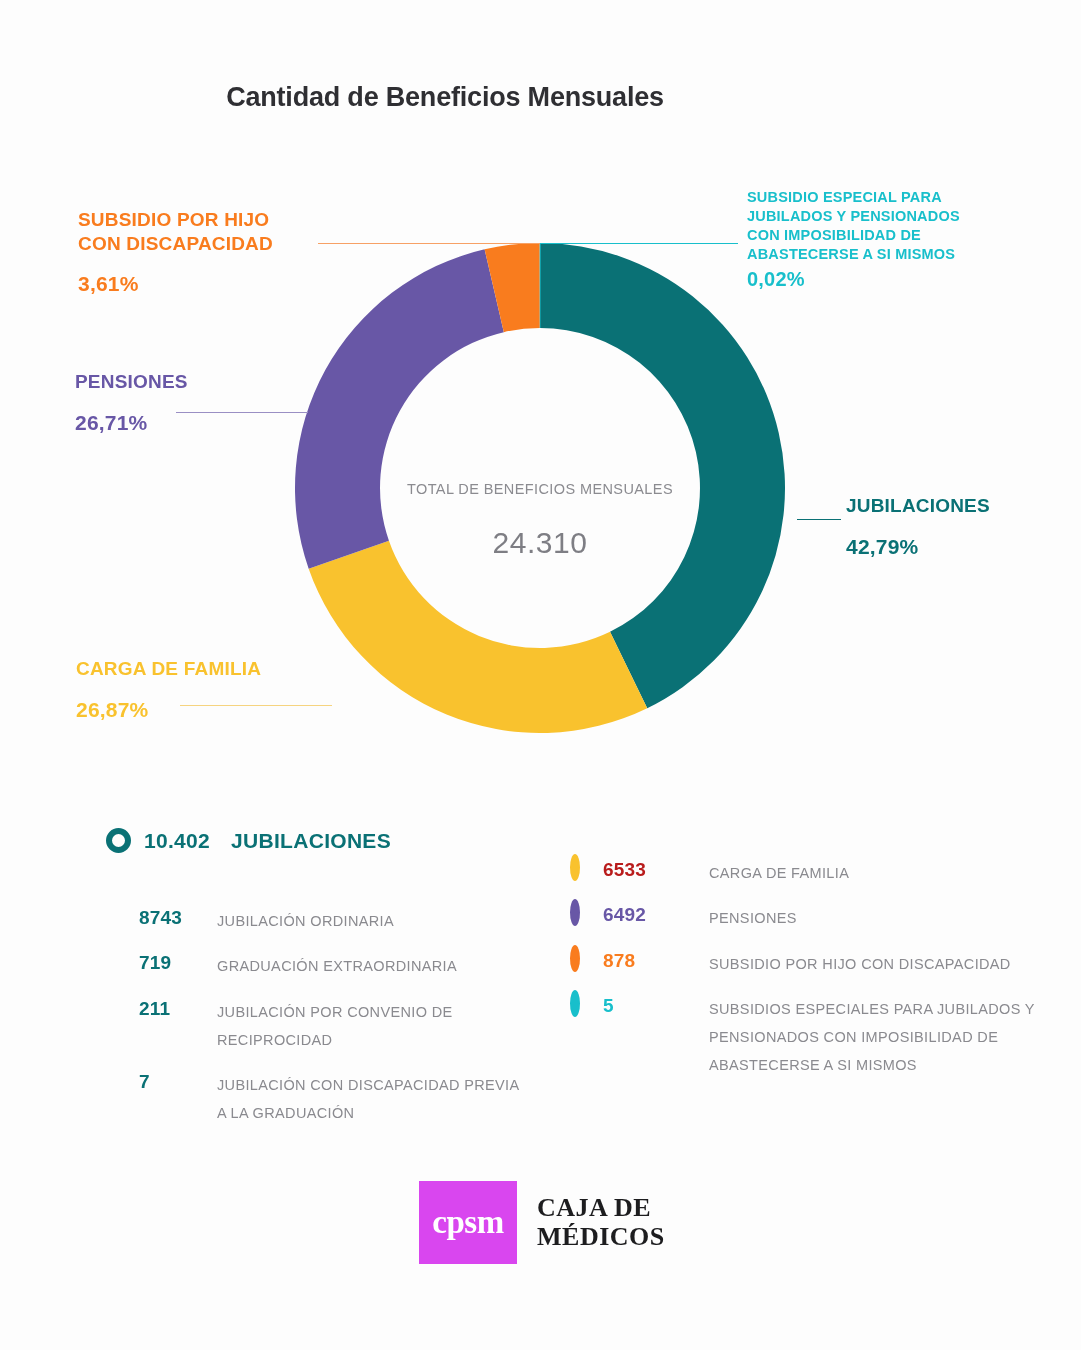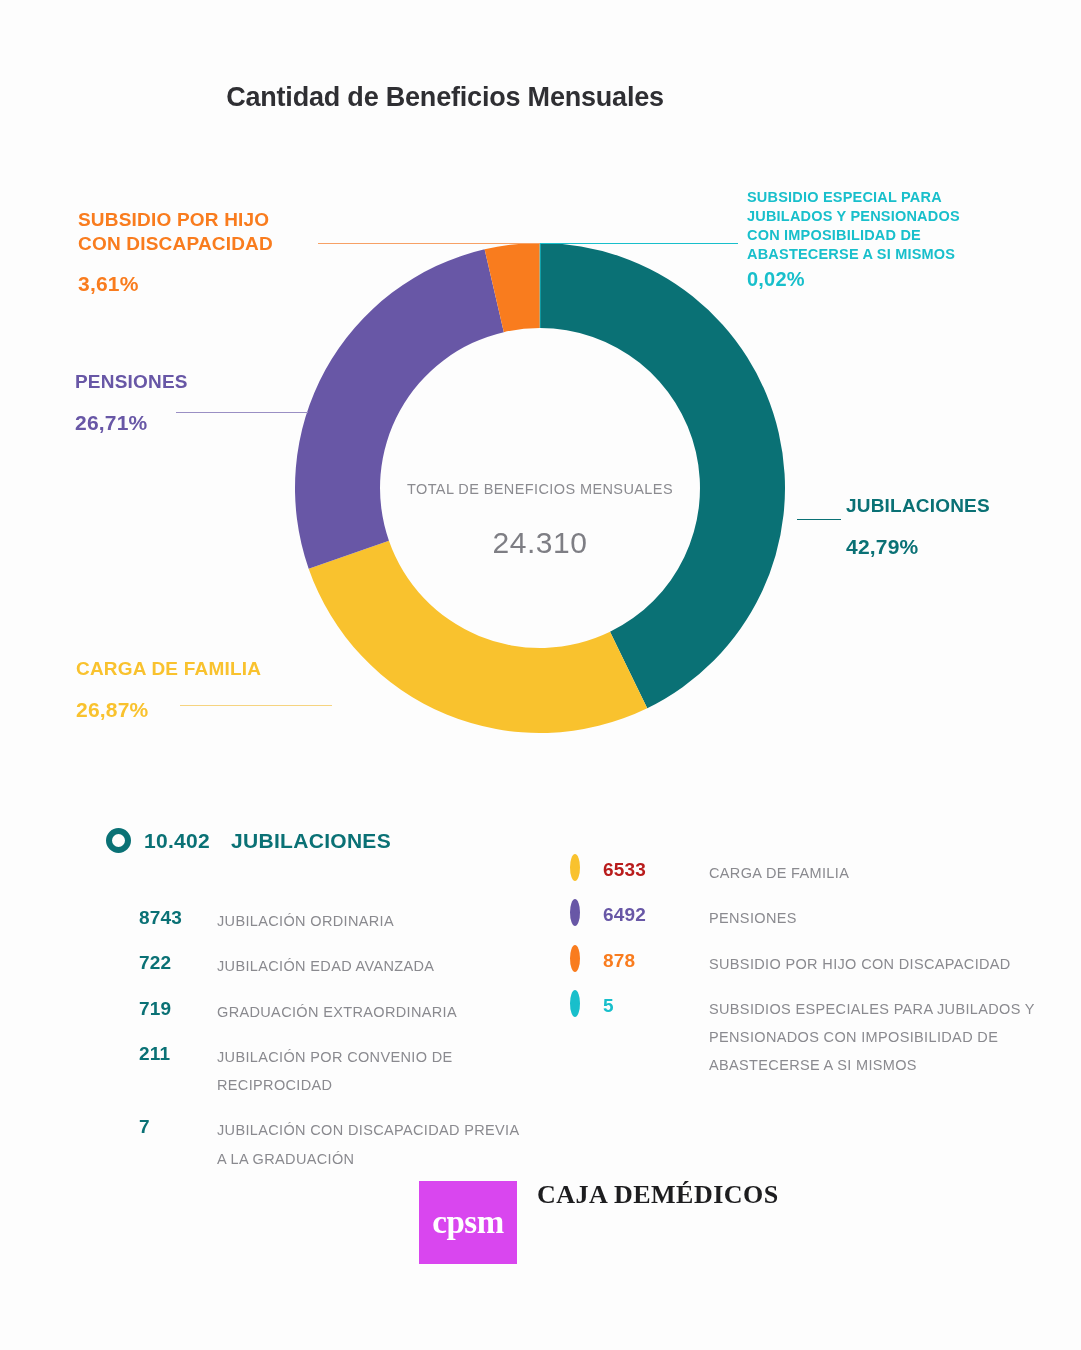--- a/index.html
+++ b/index.html
@@ -192,21 +192,21 @@
     align-items: center;
     justify-content: center;
     font-family: "Liberation Serif", serif;
     font-size: 33px;
     font-weight: bold;
     letter-spacing: -0.5px;
   }
   .logo-text {
     margin-left: 20px;
     display: flex;
-    flex-direction: row;
+    flex-direction: column;
     justify-content: center;
     font-family: "Liberation Serif", serif;
     color: #1d1d1f;
     font-weight: bold;
   }
   .logo-text .l1 { font-size: 26px; letter-spacing: 0.5px; line-height: 1.08; }
   .logo-text .l2 { font-size: 26px; letter-spacing: 0.5px; line-height: 1.08; }
 </style>
 </head>
 <body>
@@ -273,25 +273,20 @@
     </div>
 
     <div class="legend-col" id="legend-col-left">
         <div class="legend-row">
           <div class="marker-cell"><span class="marker dot" style="background: rgb(10, 113, 117);"></span></div>
           <div class="num-cell" style="color: rgb(10, 113, 117);">8743</div>
           <div class="txt-cell">JUBILACIÓN ORDINARIA</div>
         </div>
         <div class="legend-row">
           <div class="marker-cell"><span class="marker dot" style="background: rgb(10, 113, 117);"></span></div>
-          <div class="num-cell" style="color: rgb(10, 113, 117);">722</div>
-          <div class="txt-cell">JUBILACIÓN EDAD AVANZADA</div>
-        </div>
-        <div class="legend-row">
-          <div class="marker-cell"><span class="marker dot" style="background: rgb(10, 113, 117);"></span></div>
           <div class="num-cell" style="color: rgb(10, 113, 117);">719</div>
           <div class="txt-cell">GRADUACIÓN EXTRAORDINARIA</div>
         </div>
         <div class="legend-row">
           <div class="marker-cell"><span class="marker dot" style="background: rgb(10, 113, 117);"></span></div>
           <div class="num-cell" style="color: rgb(10, 113, 117);">211</div>
           <div class="txt-cell">JUBILACIÓN POR CONVENIO DE RECIPROCIDAD</div>
         </div>
         <div class="legend-row">
           <div class="marker-cell"><span class="marker dot" style="background: rgb(10, 113, 117);"></span></div>

